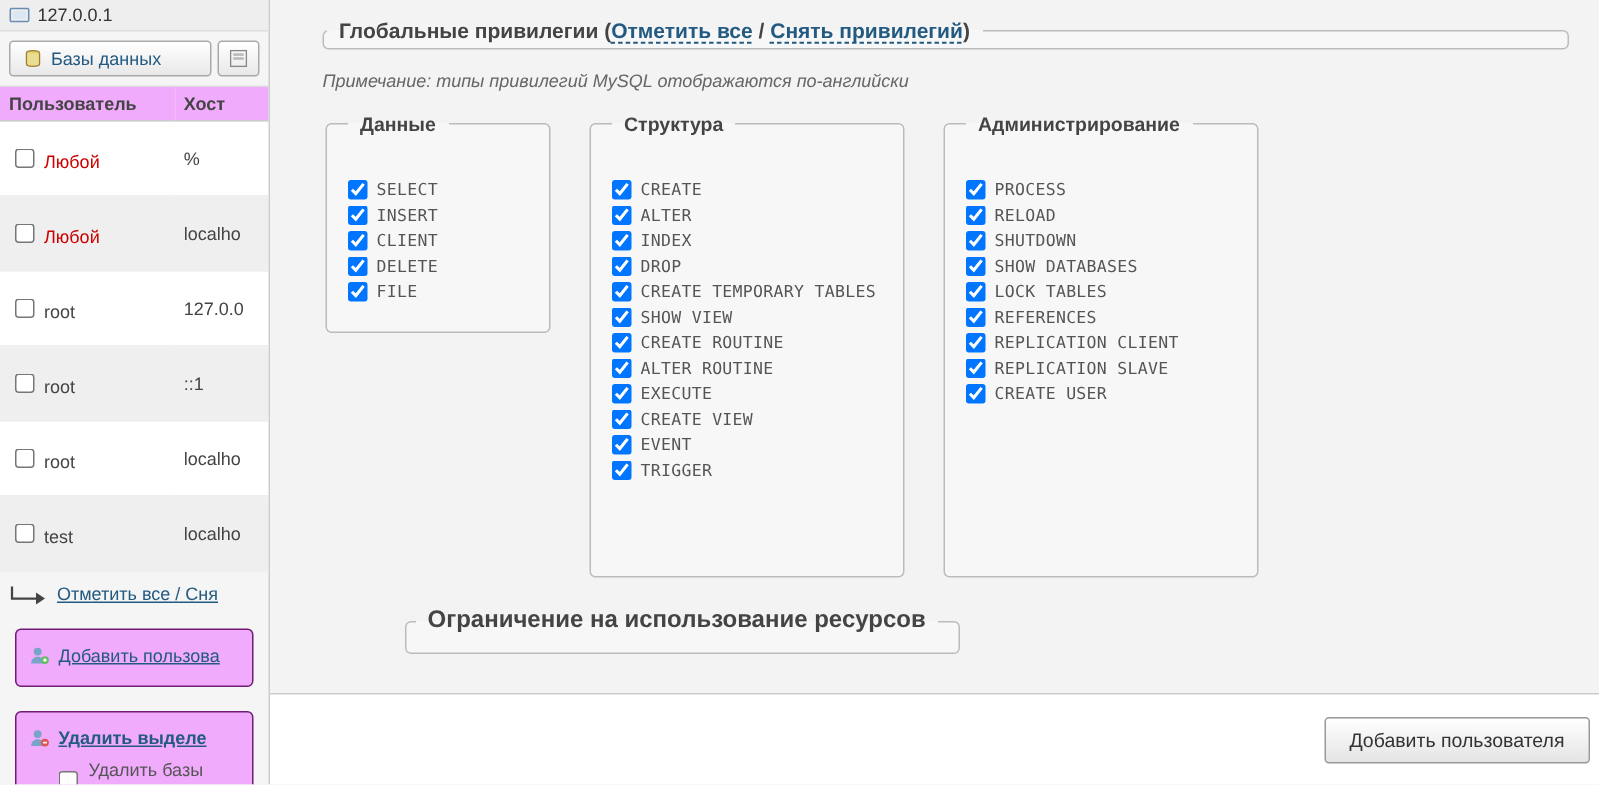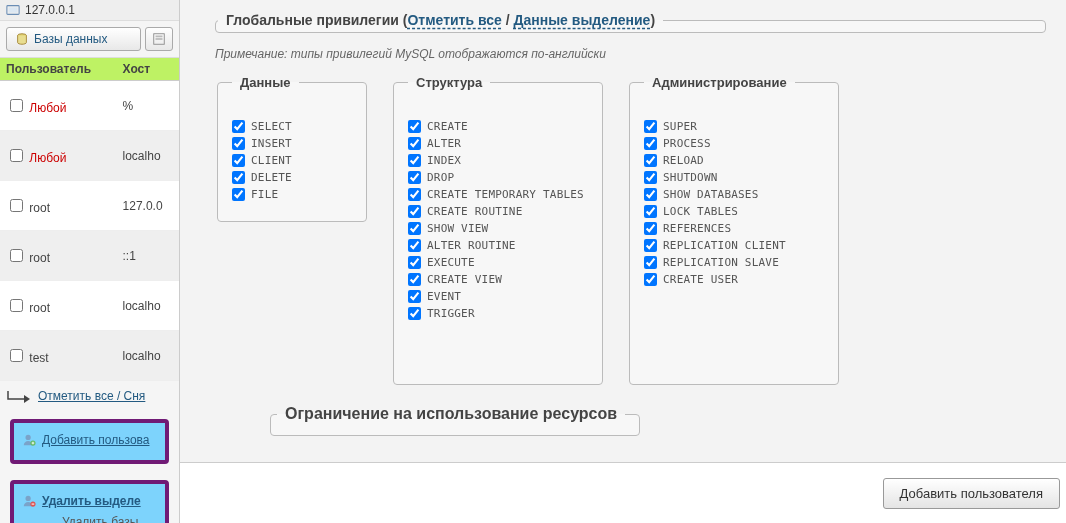--- a/index.html
+++ b/index.html
@@ -61,21 +61,21 @@
     padding: 4px 6px;
     display: inline-flex;
     align-items: center;
   }
   .user-table { width: 100%; border-collapse: collapse; }
   .user-table th {
     text-align: left;
     padding: 4px 6px;
     font-size: 12px;
     font-weight: bold;
-    background: #bef264;
+    background: #f0abfc;
     border-bottom: 1px solid #ccc;
   }
   .user-table td {
     padding: 15px 6px;
     border-bottom: 1px solid #eee;
     white-space: nowrap;
   }
   .user-table tr.odd { background: #fff; }
   .user-table tr.even { background: #efefef; }
   .user-any { color: #c00; }
@@ -83,24 +83,24 @@
     padding: 8px 6px;
     color: #235a81;
     display: flex;
     align-items: center;
     gap: 6px;
   }
   .arrow-check { display:inline-block; }
   .arrow-check svg { display:block; }
   .sidebar-block {
     margin: 8px 10px;
-    border: 4px solid #701a75;
+    border: 1px solid #701a75;
     border-radius: 4px;
     padding: 10px 8px;
-    background: #7dd3fc;
+    background: #f0abfc;
   }
   .sb-link { color: #235a81; display: inline-flex; align-items: center; gap: 6px; }
   .sb-muted { color: #666; font-size: 11.5px; padding: 4px 0; }
   .sb-sub { padding: 4px 0 0 16px; color: #555; display: flex; align-items: center; gap: 4px; }
 
   
   .main {
     flex: 1;
     background: #f3f3f3;
     padding: 0 20px 60px 35px;
@@ -322,21 +322,21 @@
       </div>
     </div>
   </div>
 
   <div class="main">
     <fieldset class="global-fieldset">
       <legend>
         <span>Глобальные привилегии</span>
         <span>(</span><a href="#" class="lnk"><span>Отметить все</span></a>
         <span> / </span>
-        <a href="#" class="lnk"><span>Данные выделение</span></a><span>)</span>
+        <a href="#" class="lnk"><span>Снять привилегий</span></a><span>)</span>
       </legend>
     </fieldset>
 
     <div class="note">Примечание: типы привилегий MySQL отображаются по-английски</div>
 
     <div class="priv-columns">
       <fieldset class="priv-box data">
         <legend>Данные</legend>
         <div id="priv-data">
             <div class="priv-item">
@@ -379,25 +379,25 @@
             <div class="priv-item">
               <input type="checkbox" checked="" style="">
               <label>DROP</label>
             </div>
             <div class="priv-item">
               <input type="checkbox" checked="" style="">
               <label>CREATE TEMPORARY TABLES</label>
             </div>
             <div class="priv-item">
               <input type="checkbox" checked="" style="">
+              <label>SHOW VIEW</label>
+            </div>
+            <div class="priv-item">
+              <input type="checkbox" checked="" style="">
               <label>CREATE ROUTINE</label>
-            </div>
-            <div class="priv-item">
-              <input type="checkbox" checked="" style="">
-              <label>SHOW VIEW</label>
             </div>
             <div class="priv-item">
               <input type="checkbox" checked="" style="">
               <label>ALTER ROUTINE</label>
             </div>
             <div class="priv-item">
               <input type="checkbox" checked="" style="">
               <label>EXECUTE</label>
             </div>
             <div class="priv-item">
@@ -412,24 +412,20 @@
               <input type="checkbox" checked="" style="">
               <label>TRIGGER</label>
             </div>
           </div>
       </fieldset>
       <fieldset class="priv-box admin">
         <legend>Администрирование</legend>
         <div id="priv-admin">
             <div class="priv-item">
               <input type="checkbox" checked="" style="">
-              <label>SUPER</label>
-            </div>
-            <div class="priv-item">
-              <input type="checkbox" checked="" style="">
               <label>PROCESS</label>
             </div>
             <div class="priv-item">
               <input type="checkbox" checked="" style="">
               <label>RELOAD</label>
             </div>
             <div class="priv-item">
               <input type="checkbox" checked="" style="">
               <label>SHUTDOWN</label>
             </div>

